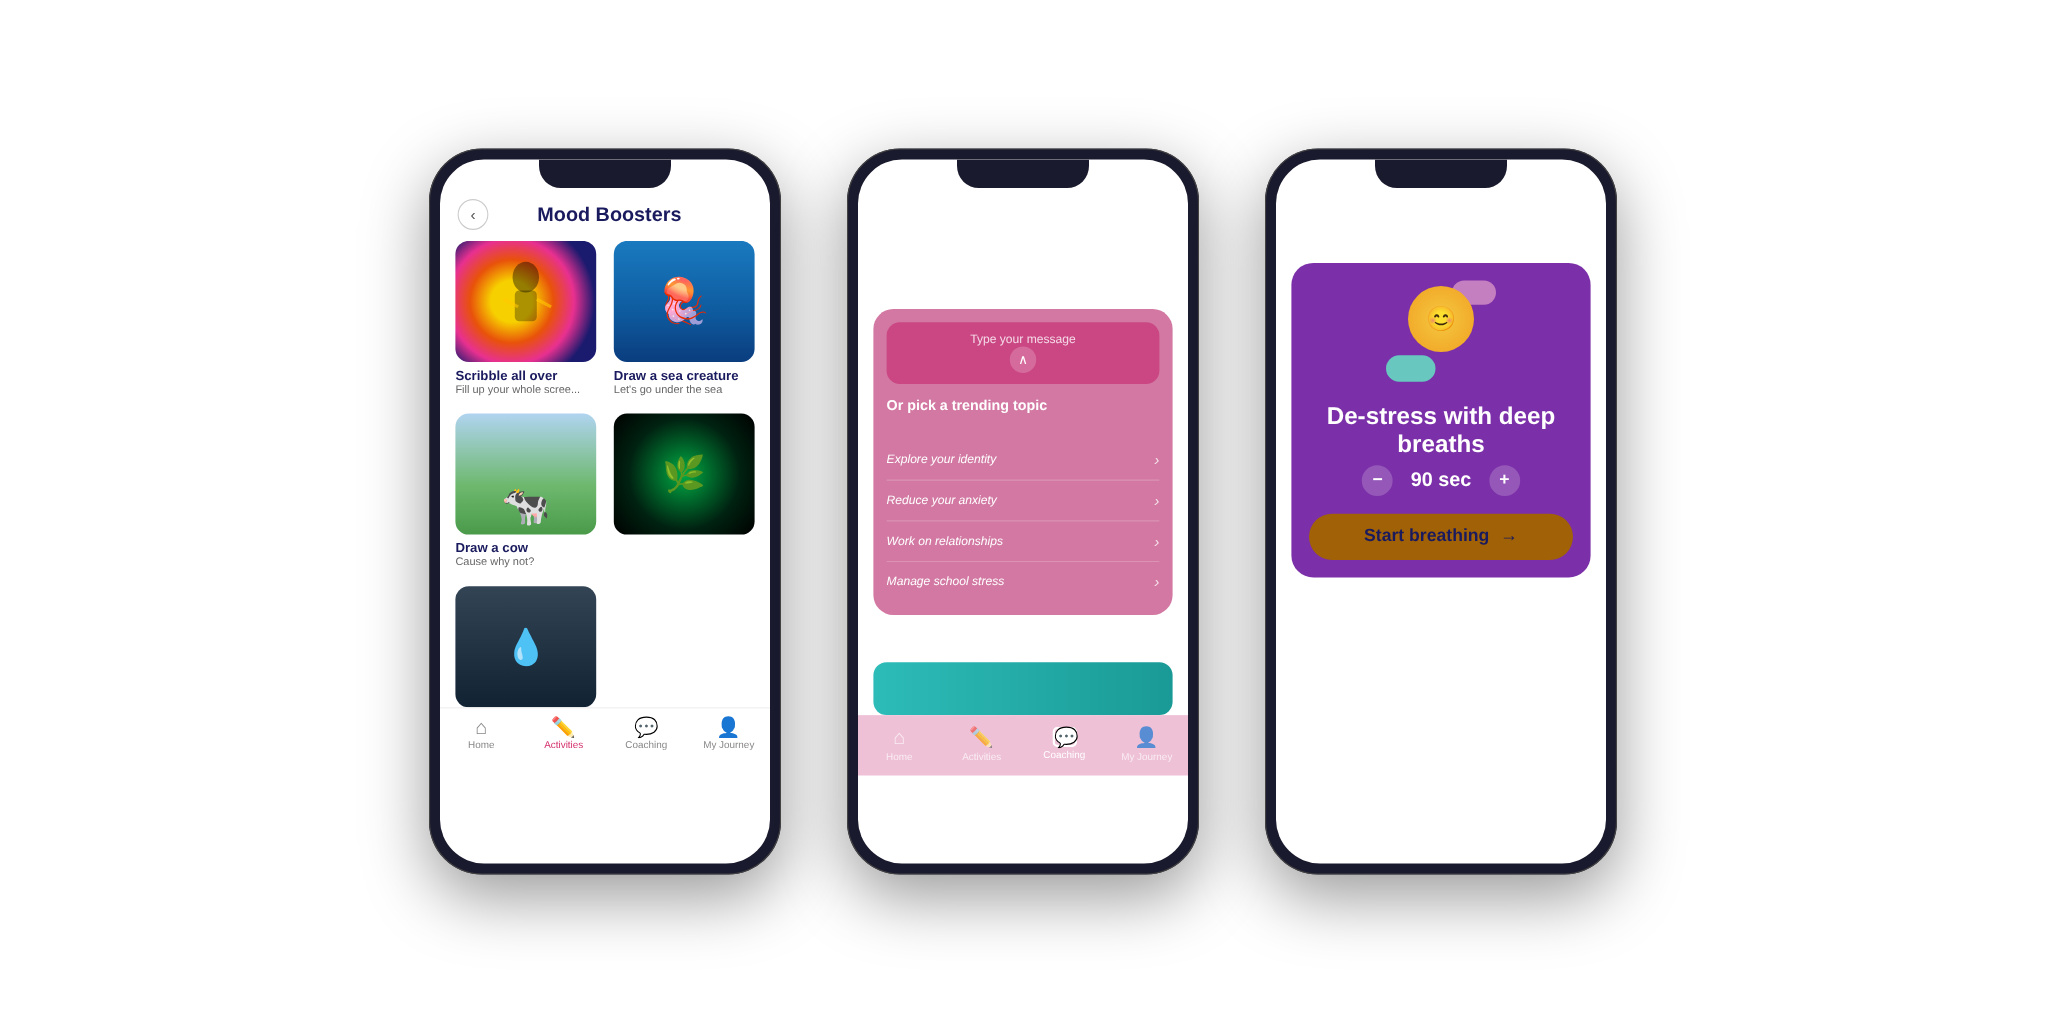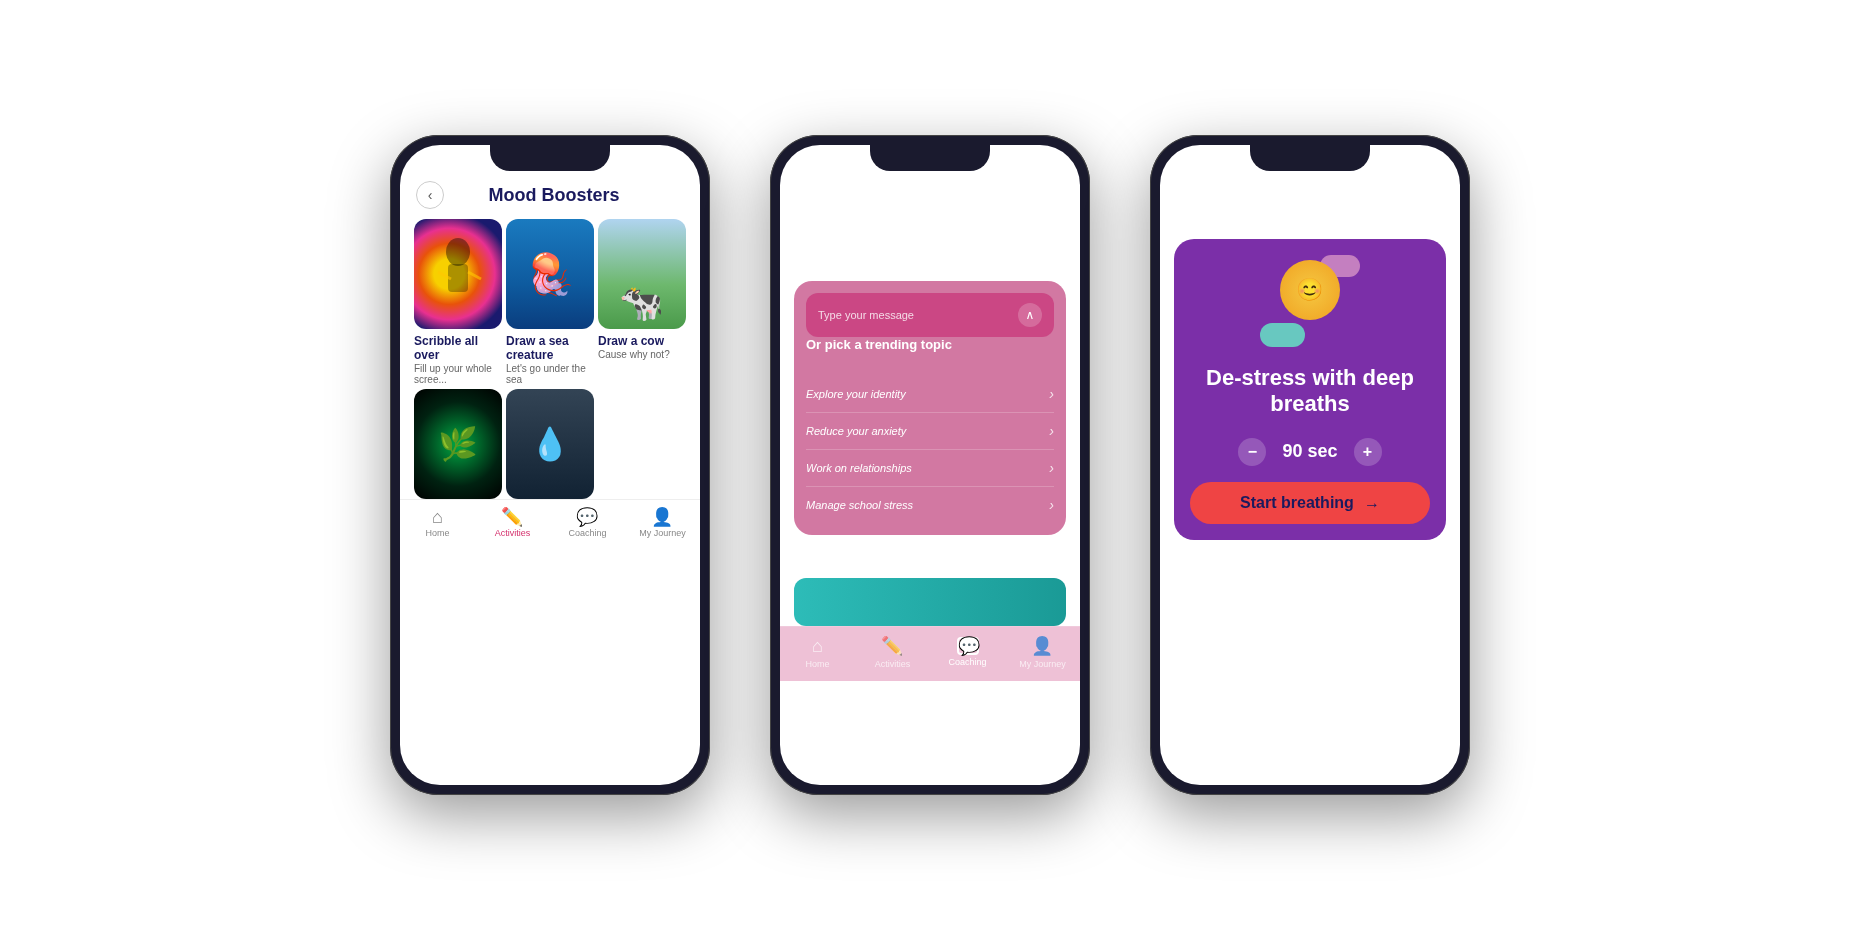--- a/index.html
+++ b/index.html
@@ -72,22 +72,22 @@
     .phone1-title {
       font-size: 18px;
       font-weight: 700;
       color: #1a1a5e;
       flex: 1;
       text-align: center;
       margin-right: 28px;
     }
     .grid-2col {
       display: grid;
-      grid-template-columns: 1fr 1fr 1fr;
-      gap: 4px;
+      grid-template-columns: 1fr 1fr;
+      gap: 16px;
       padding: 0 14px;
       flex: 1;
       overflow: hidden;
     }
     .activity-card {
       display: flex;
       flex-direction: column;
     }
     .activity-img {
       width: 100%;
@@ -200,20 +200,22 @@
       flex: 1;
       overflow: hidden;
     }
     .message-input-row {
       background: rgba(200, 50, 120, 0.7);
       border-radius: 12px;
       padding: 10px 12px;
       display: flex;
       align-items: center;
       justify-content: space-between;
+      margin-bottom: 12px;
+      flex-direction: column;
     }
     .message-input-text {
       font-size: 11px;
       color: rgba(255,255,255,0.8);
     }
     .chevron-up {
       width: 24px;
       height: 24px;
       background: rgba(255,255,255,0.2);
       border-radius: 50%;
@@ -347,21 +349,21 @@
       position: absolute;
       bottom: 8px;
       left: 0;
     }
     .breathing-title {
       font-size: 22px;
       font-weight: 800;
       color: #fff;
       text-align: center;
       line-height: 1.2;
-      margin-bottom: 20px;
+      margin-bottom: 5px;
     }
     .breathing-desc {
       font-size: 11px;
       color: rgba(255,255,255,0.85);
       text-align: center;
       line-height: 1.4;
       margin-bottom: 16px;
     }
     .timer-row {
       display: flex;
@@ -380,21 +382,21 @@
       color: #fff;
       font-size: 16px;
       font-weight: 700;
     }
     .timer-value {
       font-size: 18px;
       font-weight: 700;
       color: #fff;
     }
     .start-btn {
-      background: #ef4444;
+      background: #a16207;
       border-radius: 30px;
       padding: 12px 30px;
       display: flex;
       align-items: center;
       gap: 10px;
       width: 100%;
       justify-content: center;
     }
     .start-btn-text {
       font-size: 16px;

